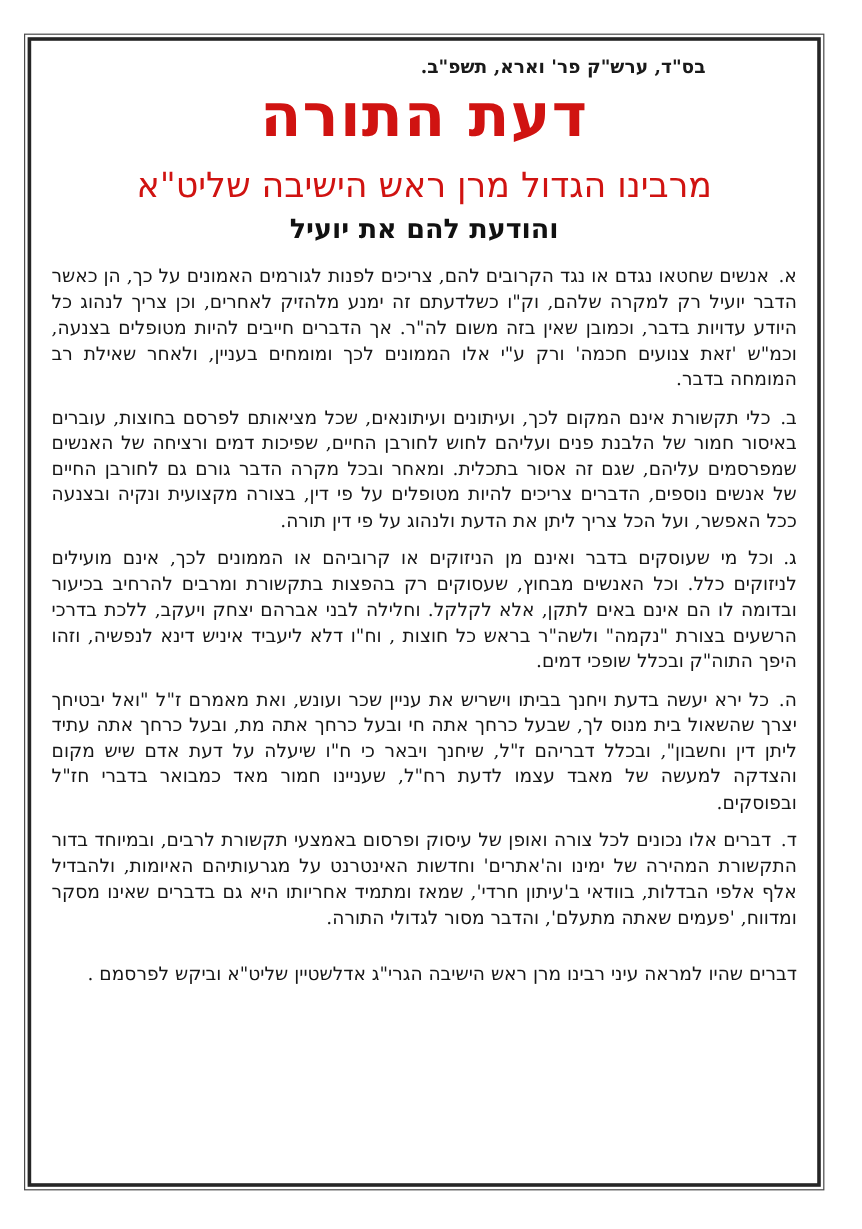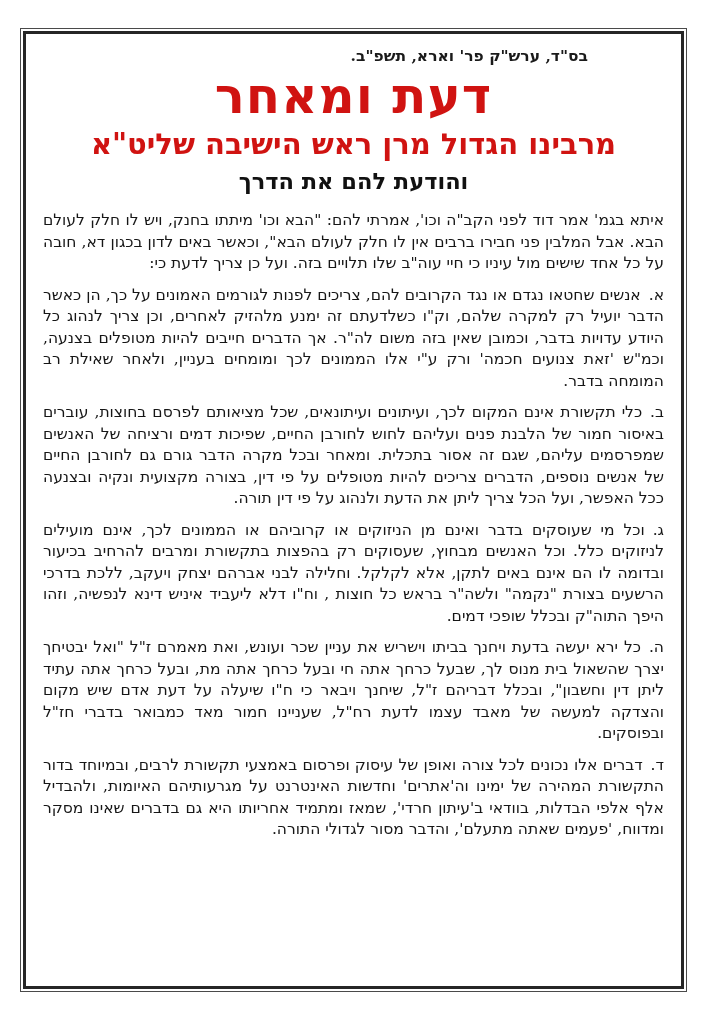--- a/index.html
+++ b/index.html
@@ -47,22 +47,22 @@
     font-size: 50px;
     line-height: 54px;
     font-weight: bold;
     margin-top: 4px;
     letter-spacing: 1px;
   }
   .subtitle {
     text-align: center;
     font-size: 29px;
     line-height: 34px;
-    font-weight: bold;
-    margin-top: 4px;
+    font-weight: normal;
+    margin-top: 14px;
   }
   .tagline {
     text-align: center;
     font-size: 22.5px;
     line-height: 27px;
     font-weight: bold;
     color: #111111;
     margin-top: 7px;
   }
   .bodytext {
@@ -94,38 +94,38 @@
   }
 </style>
 </head>
 <body>
 
 <div class="sheet-outer">
   <div class="sheet-inner">
 
     <div class="bsd">בס"ד, ערש"ק פר' וארא, תשפ"ב.</div>
 
-    <div class="title" style="color: rgb(208, 19, 17);">דעת ומאחר</div>
+    <div class="title" style="color: rgb(208, 19, 17);">דעת התורה</div>
 
     <div class="subtitle" style="color: rgb(208, 19, 17);">מרבינו הגדול מרן ראש הישיבה שליט"א</div>
 
-    <div class="tagline">והודעת להם את הדרך</div>
+    <div class="tagline">והודעת להם את יועיל</div>
 
     <div class="bodytext">
 
-      <p class="para">איתא בגמ' אמר דוד לפני הקב"ה וכו', אמרתי להם: "הבא וכו' מיתתו בחנק, ויש לו חלק לעולם הבא. אבל המלבין פני חבירו ברבים אין לו חלק לעולם הבא", וכאשר באים לדון בכגון דא, חובה על כל אחד שישים מול עיניו כי חיי עוה"ב שלו תלויים בזה. ועל כן צריך לדעת כי:</p>
 
       <p class="para"><span class="sec-letter">א.</span><span>אנשים שחטאו נגדם או נגד הקרובים להם, צריכים לפנות לגורמים האמונים על כך, הן כאשר הדבר יועיל רק למקרה שלהם, וק"ו כשלדעתם זה ימנע מלהזיק לאחרים, וכן צריך לנהוג כל היודע עדויות בדבר, וכמובן שאין בזה משום לה"ר. אך הדברים חייבים להיות מטופלים בצנעה, וכמ"ש 'זאת צנועים חכמה' ורק ע"י אלו הממונים לכך ומומחים בעניין, ולאחר שאילת רב המומחה בדבר.</span></p>
 
       <p class="para"><span class="sec-letter">ב.</span><span>כלי תקשורת אינם המקום לכך, ועיתונים ועיתונאים, שכל מציאותם לפרסם בחוצות, עוברים באיסור חמור של הלבנת פנים ועליהם לחוש לחורבן החיים, שפיכות דמים ורציחה של האנשים שמפרסמים עליהם, שגם זה אסור בתכלית. ומאחר ובכל מקרה הדבר גורם גם לחורבן החיים של אנשים נוספים, הדברים צריכים להיות מטופלים על פי דין, בצורה מקצועית ונקיה ובצנעה ככל האפשר, ועל הכל צריך ליתן את הדעת ולנהוג על פי דין תורה.</span></p>
 
       <p class="para"><span class="sec-letter">ג.</span><span>וכל מי שעוסקים בדבר ואינם מן הניזוקים או קרוביהם או הממונים לכך, אינם מועילים לניזוקים כלל. וכל האנשים מבחוץ, שעסוקים רק בהפצות בתקשורת ומרבים להרחיב בכיעור ובדומה לו הם אינם באים לתקן, אלא לקלקל. וחלילה לבני אברהם יצחק ויעקב, ללכת בדרכי הרשעים בצורת "נקמה" ולשה"ר בראש כל חוצות , וח"ו דלא ליעביד איניש דינא לנפשיה, וזהו היפך התוה"ק ובכלל שופכי דמים.</span></p>
 
       <p class="para"><span class="sec-letter">ה.</span><span>כל ירא יעשה בדעת ויחנך בביתו וישריש את עניין שכר ועונש, ואת מאמרם ז"ל "ואל יבטיחך יצרך שהשאול בית מנוס לך, שבעל כרחך אתה חי ובעל כרחך אתה מת, ובעל כרחך אתה עתיד ליתן דין וחשבון", ובכלל דבריהם ז"ל, שיחנך ויבאר כי ח"ו שיעלה על דעת אדם שיש מקום והצדקה למעשה של מאבד עצמו לדעת רח"ל, שעניינו חמור מאד כמבואר בדברי חז"ל ובפוסקים.</span></p>
 
       <p class="para"><span class="sec-letter">ד.</span><span>דברים אלו נכונים לכל צורה ואופן של עיסוק ופרסום באמצעי תקשורת לרבים, ובמיוחד בדור התקשורת המהירה של ימינו וה'אתרים' וחדשות האינטרנט על מגרעותיהם האיומות, ולהבדיל אלף אלפי הבדלות, בוודאי ב'עיתון חרדי', שמאז ומתמיד אחריותו היא גם בדברים שאינו מסקר ומדווח, 'פעמים שאתה מתעלם', והדבר מסור לגדולי התורה.</span></p>
 
     </div>
 
+    <div class="closing">דברים שהיו למראה עיני רבינו מרן ראש הישיבה הגרי"ג אדלשטיין שליט"א וביקש לפרסמם .</div>
 
 
   </div>
 </div>
 
 </body></html>

